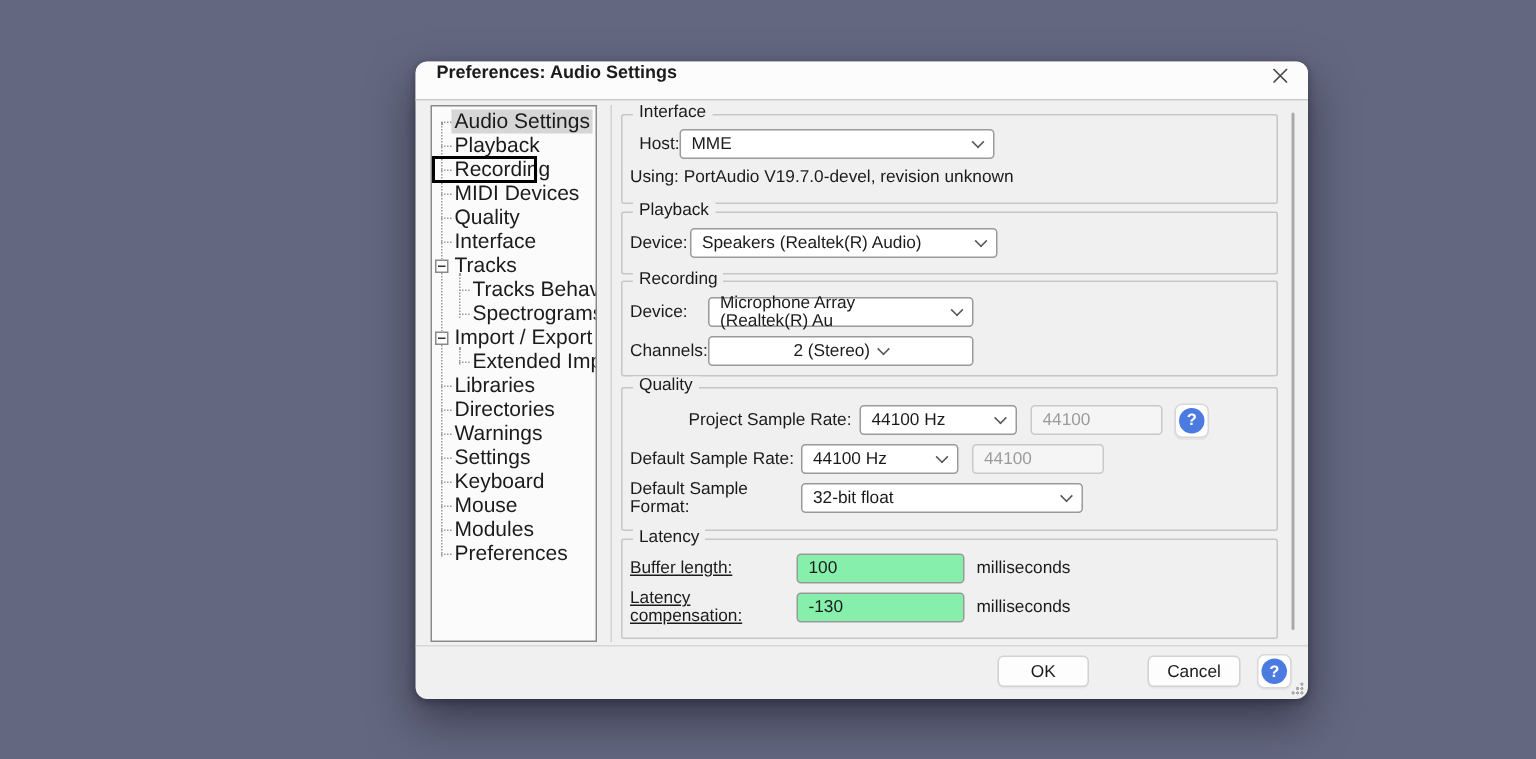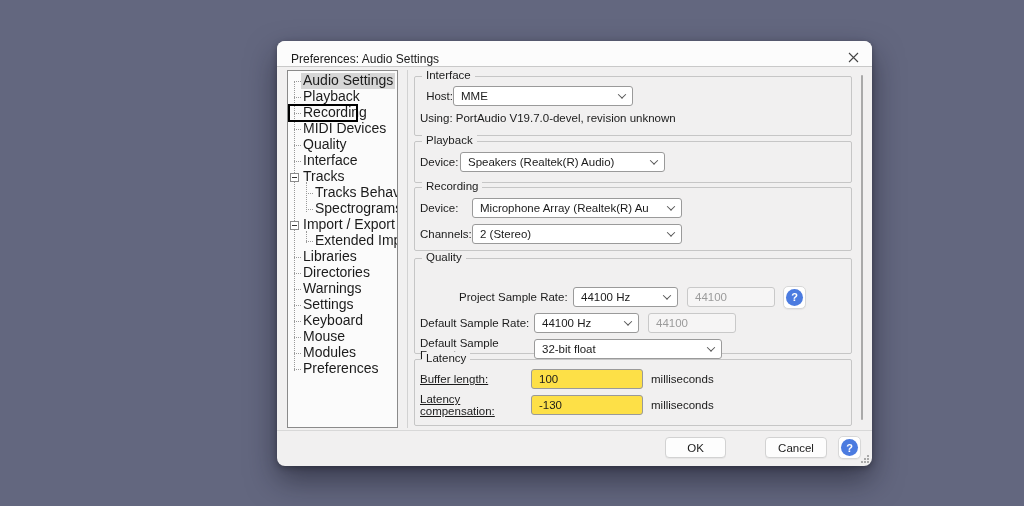--- a/index.html
+++ b/index.html
@@ -13,21 +13,21 @@
   
   .dialog {
     position:absolute; left:277px; top:41px; width:595px; height:425px;
     background:#f1f0f0; border-radius:8px;
     box-shadow:0 14px 30px rgba(15,15,30,.50), 0 2px 6px rgba(0,0,0,.30);
     overflow:hidden;
   }
   .titlebar {
     position:absolute; left:0; top:0; right:0; height:26px;
     background:#fcfcfc; border-bottom:1px solid #c9c9c9;
-    display:flex; align-items:flex-end; padding:0 10px 0 14px;
+    display:flex; align-items:flex-start; padding:0 10px 0 14px;font-weight:bold;
   }
   .title { font-size:12px; color:#1b1b1b; flex:1; }
   .closebtn { width:18px; height:18px; display:flex; align-items:center; justify-content:center; cursor:pointer; }
   
   .tree {
     position:absolute; left:10px; top:29px; width:111px; height:358px;
     background:#fbfbfb; border:1px solid #8a8a8a;
     padding-top:2px; overflow:hidden;
   }
   .vline { position:absolute; width:0; border-left:1px dotted #9a9a9a; }
@@ -76,47 +76,47 @@
   }
   .gb-interface { top:35px;  height:60px; }
   .gb-playback  { top:100px; height:42px; }
   .gb-recording { top:146px; height:64px; }
   .gb-quality   { top:217px; height:96px; }
   .gb-latency   { top:318px; height:67px; }
   .row { display:flex; align-items:center; margin:0 0 6px 5px; height:20px; font-size:11.5px; }
   .gb-interface .row { margin-top:9px;text-align:right; }
   .gb-playback .row  { margin-top:10px; }
   .gb-recording .row:first-of-type { margin-top:10px; }
-  .gb-quality .row:first-of-type   { margin-top:28px;padding-left:39px; }
+  .gb-quality .row:first-of-type   { margin-top:11px;padding-left:39px; }
   .gb-latency .row:first-of-type   { margin-top:9px; }
   .flabel { color:#1b1b1b; }
   .using-line { margin:0 0 0 5px; font-size:11.5px; }
   .w-host  { width:33px; }
   .w-dev   { width:40px; }
   .w-rec   { width:52px; }
   .w-qual  { width:114px; }
   .w-lat   { width:111px;text-decoration:underline; }
   
   .dd {
     display:flex; align-items:center; justify-content:space-between;
     background:#fff; border:1px solid #9a9a9a; border-radius:3px;
     height:20px; padding:0 7px; font-size:11.5px; cursor:default;
   }
-  .dd-host { width:180px; }
+  .dd-host { width:210px; }
   .dd-play { width:205px; }
-  .dd-rec  { width:210px; }
+  .dd-rec  { width:177px;justify-content:center; }
   .dd-rate { width:105px; }
   .dd-fmt  { width:188px; }
   .chev {
     width:6px; height:6px; border-right:1.3px solid #555; border-bottom:1.3px solid #555;
     transform:rotate(45deg) translate(-1px,-1px); flex:none; margin-left:6px;
   }
   
   .ti {
-    background:#fde047; border:1px solid #9a9a9a; border-radius:3px;
+    background:#86efac; border:1px solid #9a9a9a; border-radius:3px;
     height:20px; padding:0 7px; font-size:11.5px;
     font-family:"Liberation Sans", sans-serif; color:#1b1b1b; outline:none;
   }
   .ti:disabled { background:#f6f5f5; border-color:#c9c9c9; color:#9b9b9b; }
   .ti-other { width:88px; margin-left:9px; }
   .ti-lat { width:112px; }
   .unit { margin-left:8px; font-size:11.5px; }
   
   .helpbtn {
     width:23px; height:23px; background:#fff; border:1px solid #d8d8d8; border-radius:5px;

